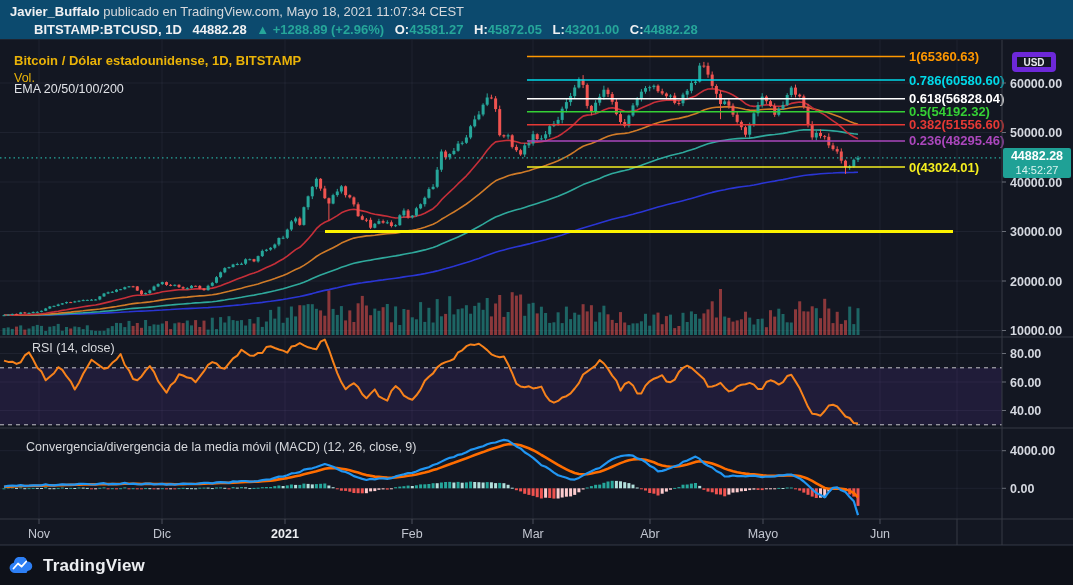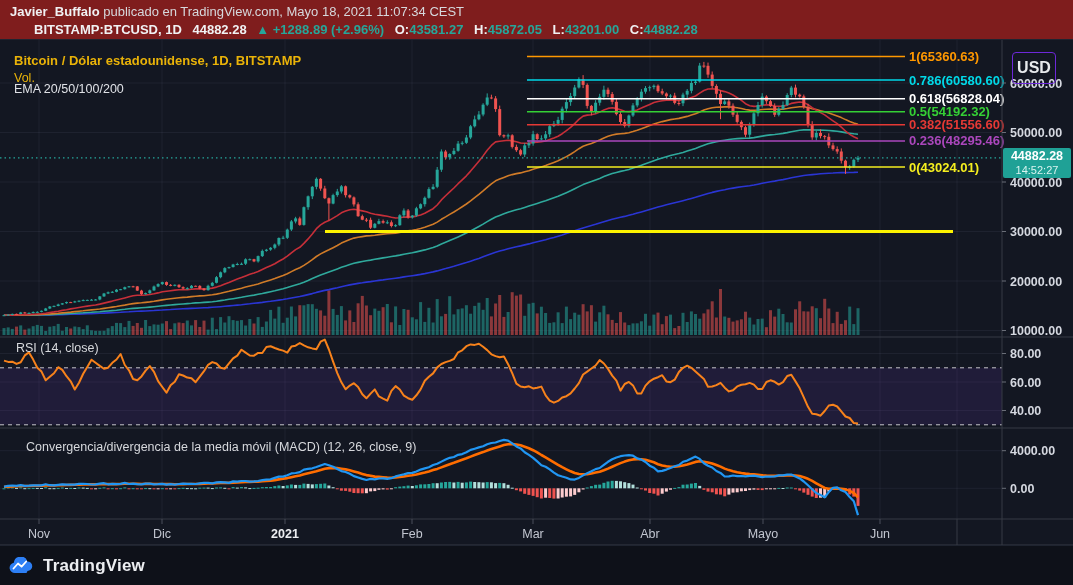--- a/index.html
+++ b/index.html
@@ -2,40 +2,40 @@
 <html><head>
 <meta charset="utf-8">
 <style>
   html,body{margin:0;padding:0;background:#131722;}
   *{box-sizing:border-box;}
   #shot{position:relative;width:1073px;height:585px;background:#131722;overflow:hidden;
         font-family:"Liberation Sans","DejaVu Sans",sans-serif;color:#d6d8dc;}
   #chart-canvas{position:absolute;left:0;top:0;z-index:1;}
   .ov{position:absolute;z-index:5;}
   
-  #hdr{left:0;top:0;width:1073px;height:40px;background:#7f1d1d;border-bottom:1px solid #1f2430;padding:3px 0 0 10px;}
+  #hdr{left:0;top:0;width:1073px;height:40px;background:#0c4a6e;border-bottom:1px solid #1f2430;padding:3px 0 0 10px;}
   #hdr .l1{font-size:13px;line-height:18px;color:#d6d8dc;white-space:nowrap;}
   #hdr .l1 b{color:#f0f1f3;}
   #hdr .l2{font-size:13px;line-height:17px;font-weight:bold;color:#f0f1f3;white-space:nowrap;padding-left:24px;}
   .teal{color:#26a69a;}
   #hdr .l2 .pair{margin-left:7px;}
   
   .lg{left:14px;white-space:nowrap;}
   #lg-title{top:53px;font-size:13px;font-weight:bold;color:#eab308;}
   #lg-vol{top:71px;font-size:12.5px;color:#eab308;}
   #lg-ema{top:82px;font-size:12.5px;color:#dfe1e6;}
   
-  #usd-badge{left:1012px;top:52px;width:44px;height:32px;border:1px solid #6d28d9;border-radius:4px;
-             display:flex;align-items:center;justify-content:center;font-size:16px;font-weight:bold;color:#e8eaed;}
+  #usd-badge{left:1012px;top:52px;width:44px;height:20px;border:5px solid #6d28d9;border-radius:4px;
+             display:flex;align-items:center;justify-content:center;font-size:10px;font-weight:bold;color:#e8eaed;}
   #price-badge{left:1003px;top:148px;width:68px;height:30px;background:#1fa196;border-radius:2px;
                display:flex;flex-direction:column;align-items:center;justify-content:center;line-height:14px;}
   #price-badge .p{font-size:12.5px;font-weight:bold;color:#ffffff;}
   #price-badge .t{font-size:11px;color:#d9f4f0;}
   
-  #rsi-label{left:16px;top:341px;font-size:12.5px;color:#d6d8dc;}
+  #rsi-label{left:32px;top:341px;font-size:12.5px;color:#d6d8dc;}
   #macd-label{left:26px;top:440px;font-size:12.5px;color:#d6d8dc;}
   
   #ftr{left:0;top:545px;width:1073px;height:40px;background:#0e1119;border-top:1px solid #1f2430;
        display:flex;align-items:center;padding-left:8px;}
   #ftr .brand{margin-left:9px;font-size:17px;font-weight:bold;letter-spacing:.2px;color:#eceef1;}
 </style>
 </head>
 <body>
 
 <div id="shot">

